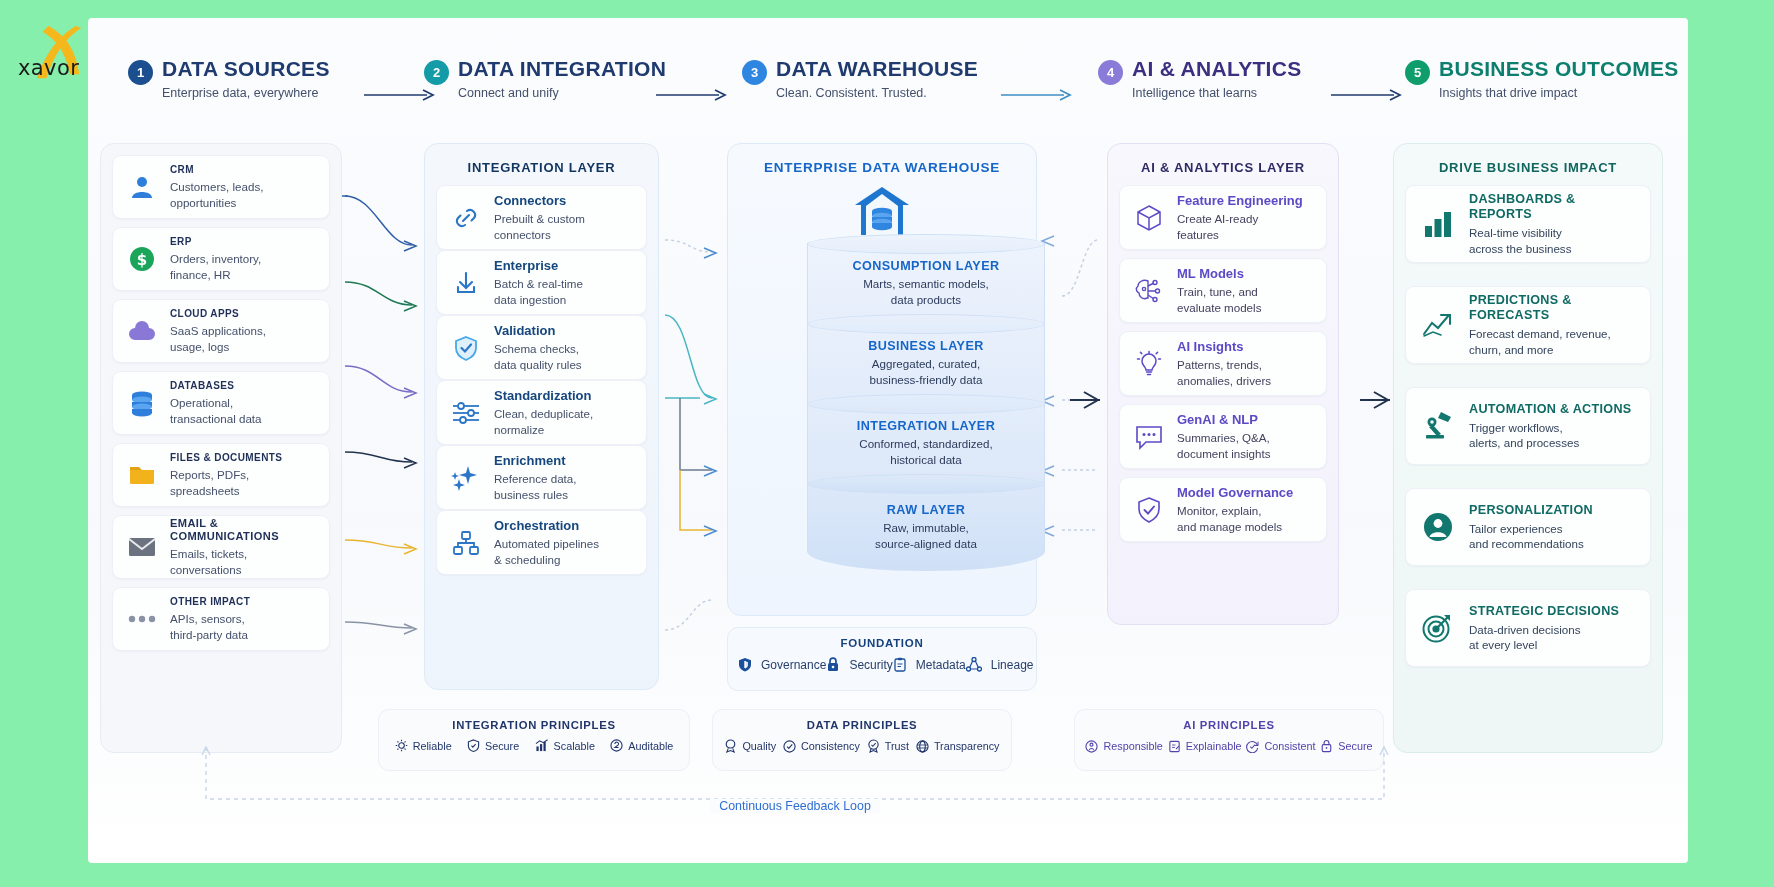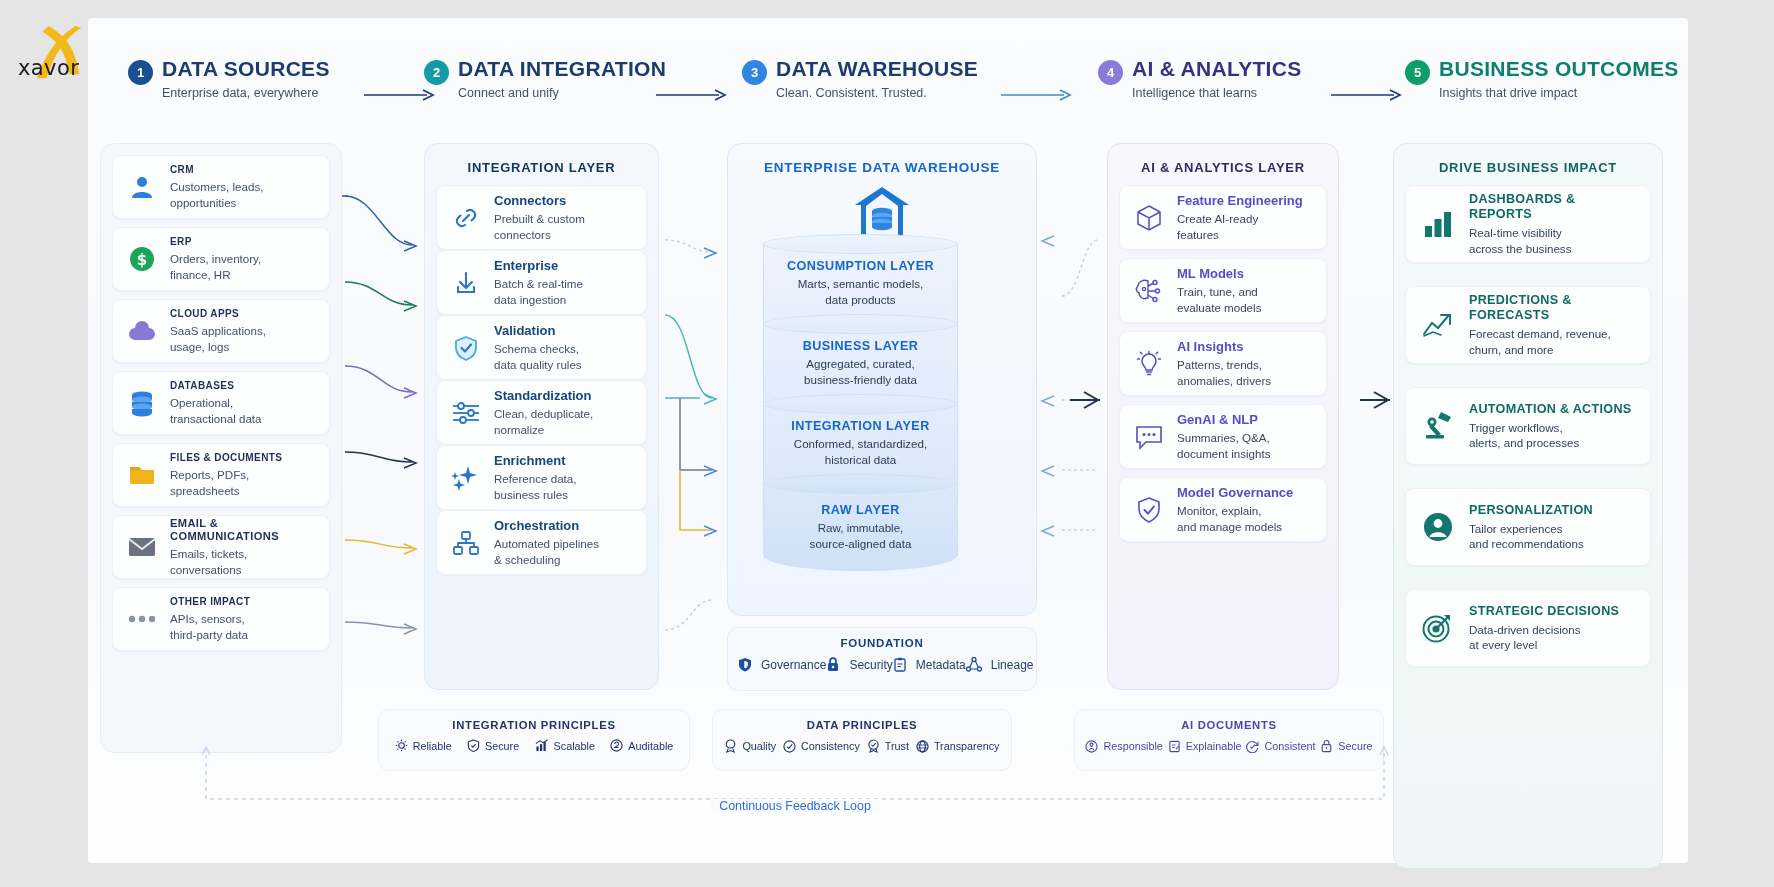--- a/index.html
+++ b/index.html
@@ -5,21 +5,21 @@
   * { box-sizing: border-box; margin: 0; padding: 0; }
   html, body {
     width: 1774px; height: 887px;
     font-family: "Liberation Sans", sans-serif;
     background: #ffffff;
     overflow: hidden;
   }
   .page {
     position: relative;
     width: 1774px; height: 887px;
-    background: #e5e5e5;
+    background: #86efac;
   }
   .canvas {
     position: absolute;
     left: 88px; top: 18px;
     width: 1600px; height: 845px;
     background: linear-gradient(180deg, #fbfcfe 0%, #f7f9fc 60%, #ffffff 100%);
     border-radius: 4px;
   }
 
   
@@ -83,23 +83,23 @@
   #col-integration .card { height: 65px; }
   #col-integration .card-t { color: #15477e; font-size: 13px; letter-spacing: 0; }
 
   
   #col-warehouse { left: 727px; top: 143px; width: 310px; height: 473px;
     background: linear-gradient(180deg,#f6faff 0%,#eef5fe 100%); border-color: #dce9f8; }
   #col-warehouse .col-title { color: #1566c8; font-size: 13.5px; }
   .wh-icon { margin: 6px auto 2px; width: 62px; height: 58px; display: block; }
   .cyl-wrap { position: relative; width: 238px; margin: 2px auto 0; }
   .cyl {
-    position: relative; width: 195px; height: 80px;
+    position: relative; width: 238px; height: 80px;
     display: flex; flex-direction: column; align-items: center; justify-content: center;
-    border-left: 1px solid #cfe0f5; border-right: 1px solid #cfe0f5;
+    border-left: 1px solid #cfe0f5; border-right: 1px solid #cfe0f5; margin-left: 44px;
   }
   .cyl::before {
     content: ""; position: absolute; left: -1px; right: -1px; top: -9px; height: 18px;
     border-radius: 50%; border: 1px solid #cfe0f5;
     background: inherit;
   }
   .cyl-1 { background: linear-gradient(180deg,#eef4fd,#e6eefb); }
   .cyl-2 { background: linear-gradient(180deg,#e9f0fc,#e1ebfa); }
   .cyl-3 { background: linear-gradient(180deg,#e3edfb,#dce7f8); }
   .cyl-4 { background: linear-gradient(180deg,#dde9fa,#cfe0f6); border-radius: 0 0 119px 119px / 0 0 20px 20px; height: 88px; }
@@ -108,30 +108,30 @@
 
   #foundation {
     position: absolute; left: 727px; top: 627px; width: 310px; height: 64px;
     background: #f6f9fd; border: 1px solid #e4ecf6; border-radius: 11px;
   }
   #foundation .f-title { text-align: center; font-size: 11.5px; font-weight: bold; color: #15417c; letter-spacing: .7px; padding-top: 9px; }
   #foundation .f-row { display: flex; justify-content: space-around; align-items: center; padding: 8px 10px 0; }
   .f-item { display: flex; align-items: center; gap: 9px; font-size: 12px; color: #28406c; text-align: center; }
 
   
-  #col-ai { left: 1107px; top: 143px; width: 232px; height: 547px;
+  #col-ai { left: 1107px; top: 143px; width: 232px; height: 482px;
     background: linear-gradient(180deg,#f8f7fd 0%,#f3f1fb 100%); border-color: #e4e0f4; }
   #col-ai .col-title { color: #2e2a63; }
   #col-ai .stack { padding: 8px 11px 10px; display: flex; flex-direction: column; gap: 8px; }
   #col-ai .card { height: 65px; }
   #col-ai .card-t { color: #5b49c6; font-size: 13px; letter-spacing: 0; }
   #col-ai .card-d { color: #41435f; }
 
   
-  #col-outcomes { left: 1393px; top: 143px; width: 270px; height: 726px;
+  #col-outcomes { left: 1393px; top: 143px; width: 270px; height: 610px;
     background: linear-gradient(180deg,#f4faf9 0%,#eef7f5 100%); border-color: #dcece9; }
   #col-outcomes .col-title { color: #11655f; }
   #col-outcomes .stack { padding: 8px 11px 10px; display: flex; flex-direction: column; gap: 23px; }
   #col-outcomes .card { height: 78px; }
   #col-outcomes .card-ic { width: 40px; height: 40px; }
   #col-outcomes .card-t { color: #0f6a63; font-size: 12.6px; letter-spacing: .3px; }
   #col-outcomes .card-d { color: #33445c; }
 
   
   .princ {
@@ -751,21 +751,21 @@
             <circle cx="7" cy="7" r="6"></circle>
             <ellipse cx="7" cy="7" rx="3" ry="5.8"></ellipse>
             <path d="M1.3 5.4 H12.7 M1.3 8.6 H12.7" stroke-width=".9"></path>
           </svg>
         <span>Transparency</span>
       </div>
     </div>
   </div>
 
   <div class="princ" id="princ-ai">
-    <div class="p-title">AI DOCUMENTS</div>
+    <div class="p-title">AI PRINCIPLES</div>
     <div class="p-row">
       <div class="p-item">
         <svg width="13" height="13" viewBox="0 0 14 14" fill="none" stroke="#5043ab" stroke-width="1.2">
             <circle cx="7" cy="7" r="6"></circle>
             <circle cx="7" cy="5" r="1.6"></circle>
             <path d="M4.6 11 C5 8.6, 9 8.6, 9.4 11" stroke-width="1.1"></path>
           </svg>
         <span>Responsible</span>
       </div>
       <div class="p-item">

